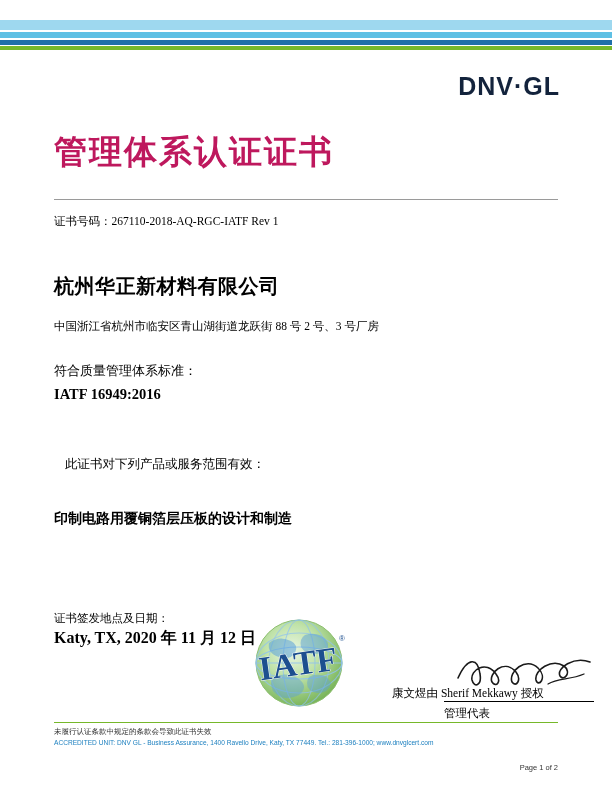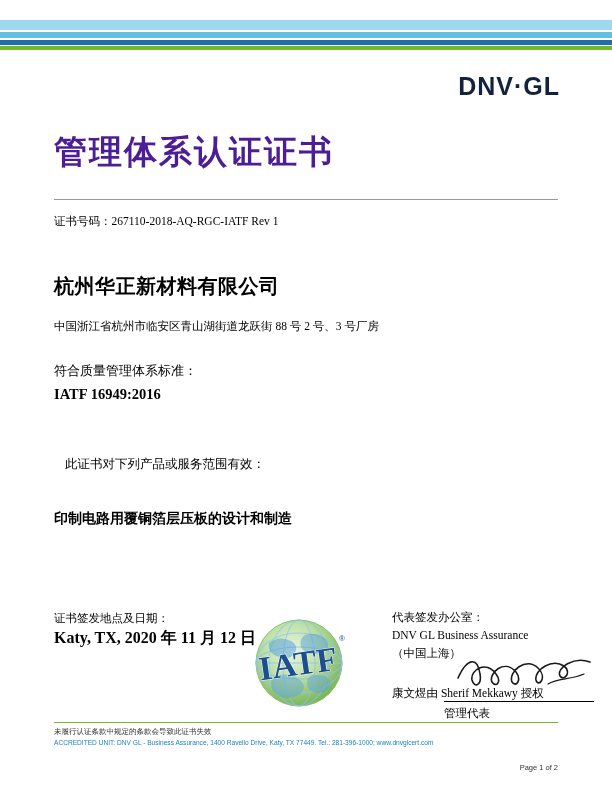--- a/index.html
+++ b/index.html
@@ -57,21 +57,21 @@
     left: 54px;
     width: 504px;
   }
 
   
   .cert-title {
     font-family: "Liberation Serif", serif;
     font-size: 33px;
     font-weight: bold;
     letter-spacing: 2px;
-    color: #4c1d95;
+    color: #be185d;
     margin: 0 0 24px 0;
   }
 
   .rule {
     border-top: 1px solid #9a9a9a;
     width: 504px;
     margin: 0 0 12px 0;
   }
 
   
@@ -310,25 +310,20 @@
     <text x="96" y="36" font-family="Liberation Sans, sans-serif" font-size="8" fill="#1d4f8f">®</text>
   </svg>
 </div>
 
 <div class="sig-block">
   <div class="sig-left">
     <div>证书签发地点及日期：</div>
     <div class="date">Katy, TX,  2020 年 11 月 12 日</div>
   </div>
 
-  <div class="sig-right">
-    <div>代表签发办公室：</div>
-    <div>DNV GL Business Assurance</div>
-    <div>（中国上海）</div>
-  </div>
 
   <svg class="sig-scribble" viewBox="0 0 150 46">
     <path d="M6 30 C 16 8, 26 10, 28 26 C 30 38, 22 40, 20 32 C 18 22, 34 12, 44 26
              C 50 34, 44 40, 40 34 C 36 26, 52 10, 64 24 C 70 32, 64 40, 60 34
              C 56 24, 74 8, 86 20 C 96 30, 86 40, 84 32 C 82 22, 100 10, 112 18
              C 120 24, 112 34, 108 28 C 104 20, 122 8, 138 14" fill="none" stroke="#1a1a1a" stroke-width="1.6" stroke-linecap="round"></path>
     <path d="M96 36 C 106 30, 118 32, 132 26" fill="none" stroke="#1a1a1a" stroke-width="1.3" stroke-linecap="round"></path>
   </svg>
 
   <div class="sig-name">康文煜由 Sherif Mekkawy 授权</div>

